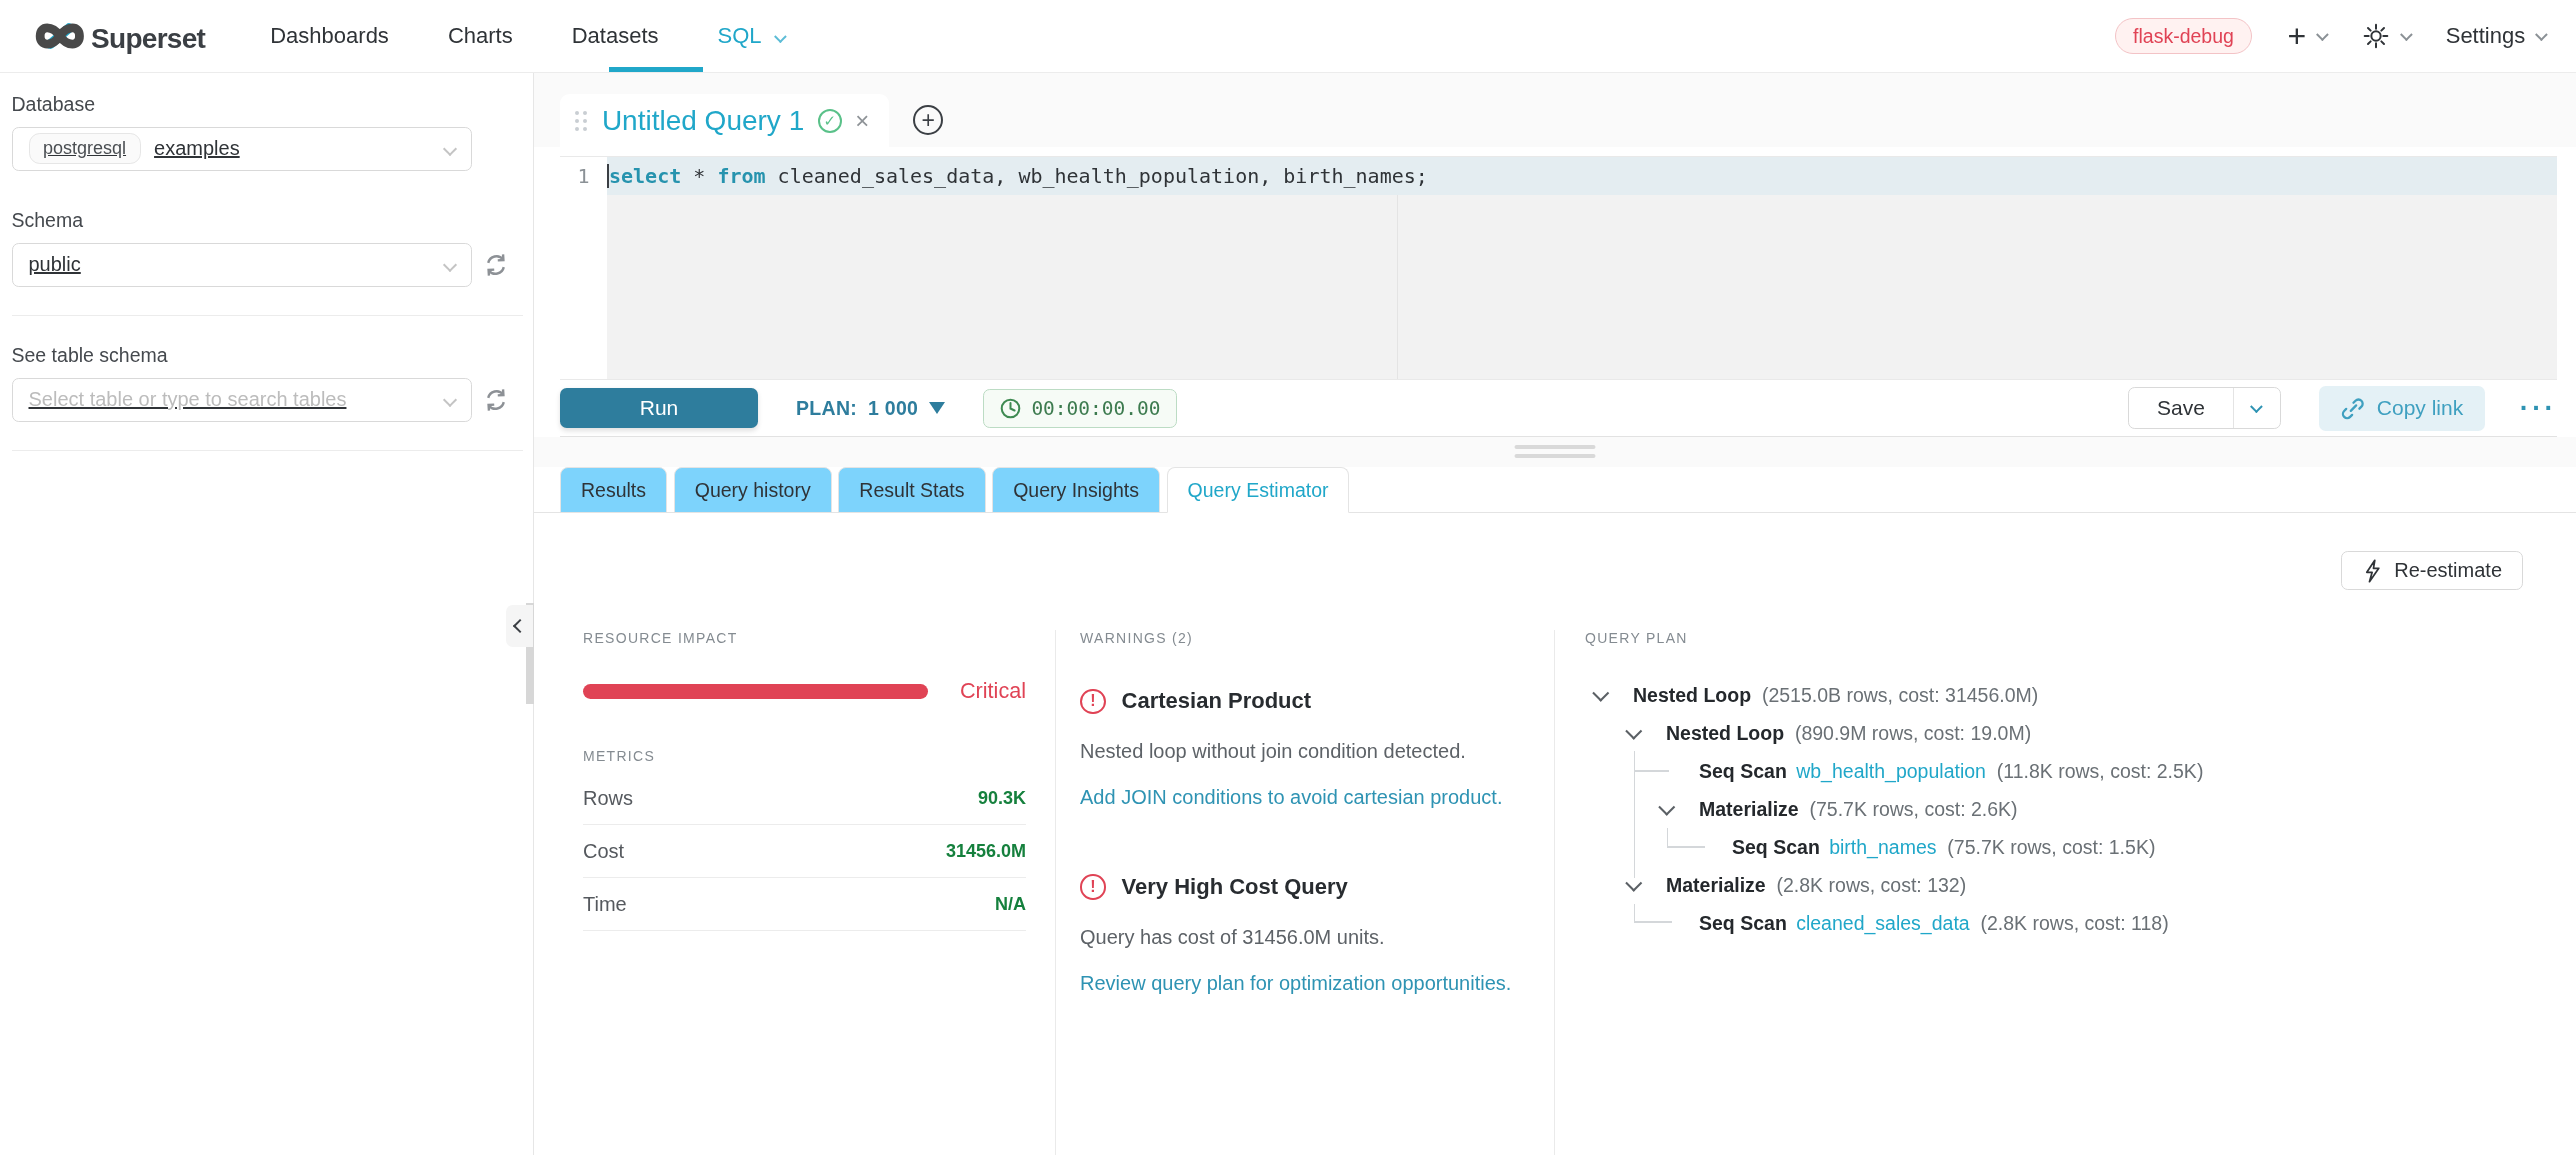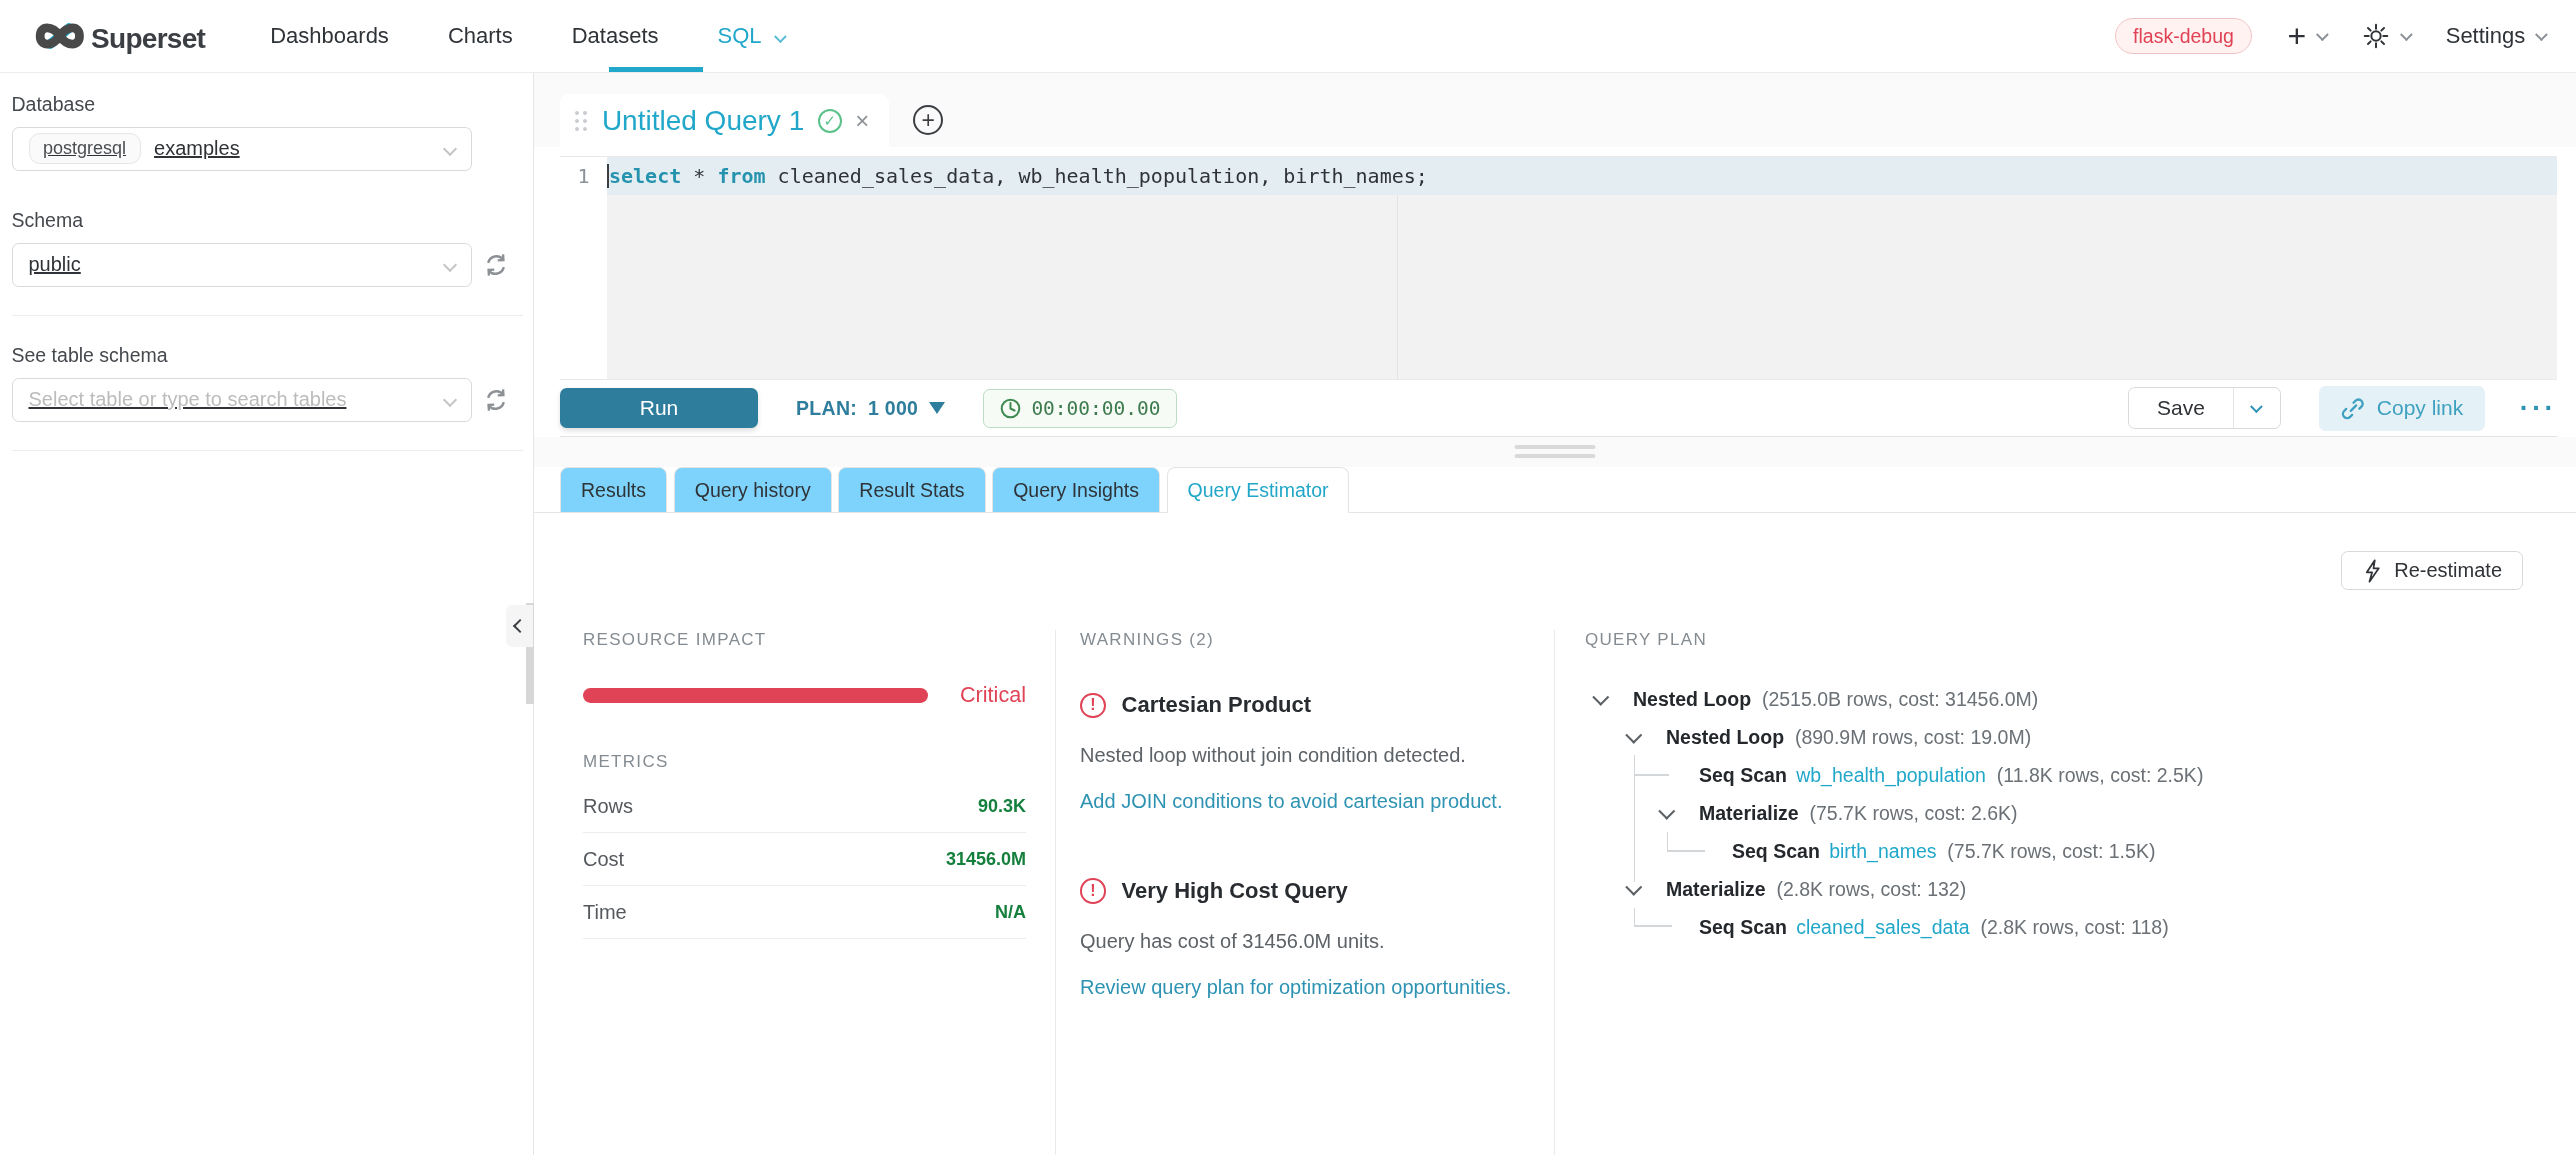--- a/index.html
+++ b/index.html
@@ -106,21 +106,21 @@
   .panel { flex:1; display:flex; flex-direction:column; padding-top:38px; min-height:0; }
   .reestimate-row { display:flex; justify-content:flex-end; padding-right:53px; }
   .reestimate-btn { display:flex; align-items:center; gap:10.8px; background:#fff;
     border:1.3px solid #d9d9d9; border-radius:6.7px; padding:6.7px 20px; font-size:20px;
     color:#2f3337; cursor:pointer; }
   .columns { display:flex; margin-top:40px; flex:1; min-height:0; }
   .col { height:100%; }
   .col1 { width:522px; padding:0 29px 0 49px; border-right:1.3px solid #eaeaea; flex-shrink:0; }
   .col2 { width:499px; padding:0 27px 0 24px; border-right:1.3px solid #eaeaea; flex-shrink:0; }
   .col3 { flex:1; padding-left:30px; }
-  .sec-label { font-size:17px; color:#848b91; letter-spacing:1.3px; }
+  .sec-label { font-size:14px; color:#848b91; letter-spacing:1.3px; }
   
   .impact-row { display:flex; align-items:center; margin-top:32px; }
   .impact-bar { width:345px; height:15px; border-radius:7.4px; background:#e04355; }
   .impact-level { margin-left:auto; font-size:21.6px; color:#e04355; }
   .metrics-label { margin-top:44px; }
   .metric-row { display:flex; align-items:center; height:53px; border-bottom:1.3px solid #ececec; }
   .metric-row .m-label { font-size:20px; color:#55595e; }
   .metric-row .m-value { margin-left:auto; font-size:18px; font-weight:bold; color:#15803d; }
   .metrics-table { margin-top:8px; }
   

